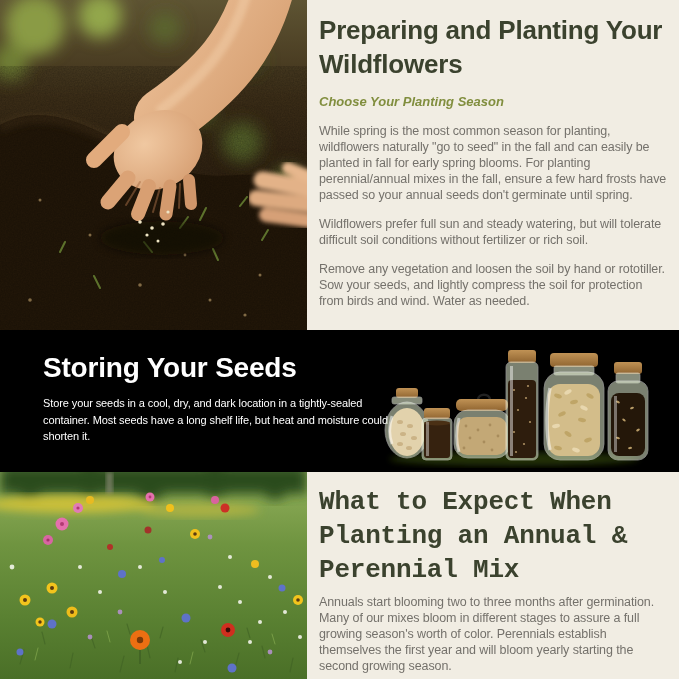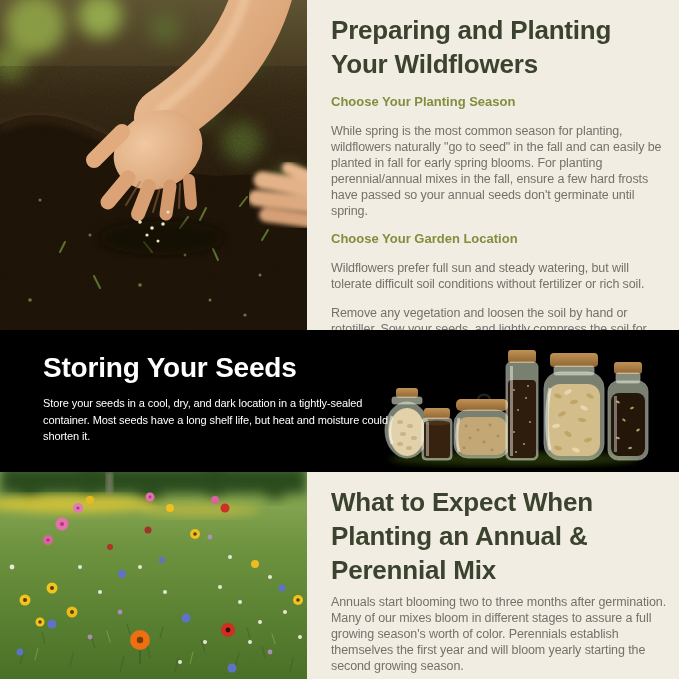--- a/index.html
+++ b/index.html
@@ -7,47 +7,48 @@
     position:relative; width:679px; height:679px; overflow:hidden;
     background:#f1ede3;
     font-family:"Liberation Sans","DejaVu Sans",sans-serif;
     display:flex; flex-direction:column;
   }
   .row { display:flex; flex:none; }
   .row.top { height:330px; }
   .row.bottom { height:207px; }
   .photo { width:307px; height:100%; flex:none; position:relative; overflow:hidden; }
   .photo svg { display:block; width:100%; height:100%; }
-  .panel { flex:1; padding:13px 12px 0 24px; overflow:hidden; }
+  .panel { flex:1; padding:13px 12px 0 12px; overflow:hidden; }
   h1.big-title {
     margin:0 0 12px 0; font-size:26px; line-height:34px; font-weight:700;
     color:#3b422e; letter-spacing:-0.2px;
   }
   .sec h2 {
     margin:0 0 3px 0; font-size:13px; line-height:17px; font-weight:700;
     color:#818e3e;
+    font-style:italic;
   }
   .sec p, .panel p {
     margin:13px 0 11px 0; font-size:12.5px; line-height:16px; color:#74716b;
     letter-spacing:-0.1px;
   }
   .band {
     height:142px; flex:none; position:relative; background:#000000; overflow:hidden;
   }
   .band-text { position:absolute; left:43px; top:21px; width:345px; }
   .band-text h1 {
     margin:0 0 10px 0; font-size:28px; line-height:34px; font-weight:700; color:#ffffff;
     letter-spacing:-0.2px;
   }
   .band-text p {
     margin:0; font-size:11px; line-height:16.5px; color:#ffffff; letter-spacing:-0.1px;
   }
   .jars { position:absolute; left:378px; top:8px; width:272px; height:130px; }
   .jars svg { display:block; width:100%; height:100%; }
-  .bottom-panel h1.big-title { margin-bottom:7px; }
+  .bottom-panel h1.big-title { margin-bottom:7px;font-family:Liberation Mono, monospace; }
   .bottom-panel p { margin:0; }
 </style>
 </head>
 <body>
 
 <div class="page">
 
   <section class="row top">
     <div class="photo">
       <svg viewBox="0 0 307 330" preserveAspectRatio="none">
@@ -151,21 +152,20 @@
         </g>
       </svg>
     </div>
     <div class="panel top-panel">
       <h1 class="big-title">Preparing and Planting Your Wildflowers</h1>
       <div class="sec">
         <h2>Choose Your Planting Season</h2>
         <p>While spring is the most common season for planting, wildflowers naturally "go to seed" in the fall and can easily be planted in fall for early spring blooms. For planting perennial/annual mixes in the fall, ensure a few hard frosts have passed so your annual seeds don't germinate until spring.</p>
       </div>
       <div class="sec">
-        <h2>Choose Your Garden Location</h2>
         <p>Wildflowers prefer full sun and steady watering, but will tolerate difficult soil conditions without fertilizer or rich soil.</p>
       </div>
       <div class="sec">
         <p>Remove any vegetation and loosen the soil by hand or rototiller. Sow your seeds, and lightly compress the soil for protection from birds and wind. Water as needed.</p>
       </div>
     </div>
   </section>
 
   <section class="band">
     <div class="band-text">

